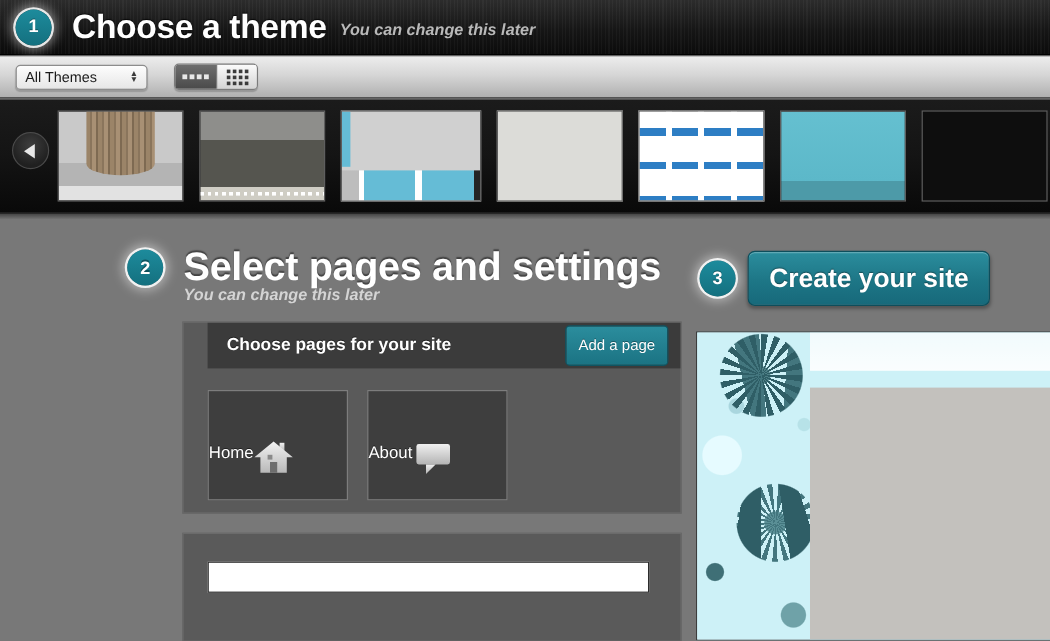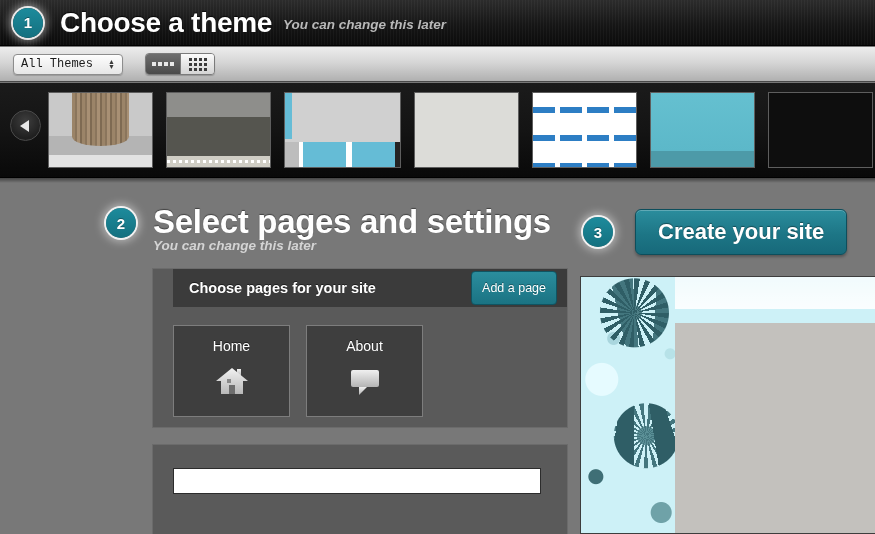--- a/index.html
+++ b/index.html
@@ -52,21 +52,21 @@
     display: flex; align-items: center; padding-left: 13px;
   }
   .select-wrap {
     position: relative; width: 110px; height: 21px;
     background: linear-gradient(to bottom, #fdfdfd, #e6e6e6);
     border: 1px solid #8d8d8d; border-radius: 4px;
     box-shadow: 0 1px 1px rgba(255,255,255,0.7) inset, 0 1px 1px rgba(0,0,0,0.18);
     display: flex; align-items: center;
   }
   .select-wrap .sel-label {
-    font-size: 12px; color: #1a1a1a; padding-left: 7px; font-family: Liberation Mono, monospace;
+    font-size: 12px; color: #1a1a1a; padding-left: 7px;
   }
   .sel-arrows {
     position: absolute; right: 7px; top: 50%; transform: translateY(-50%);
     display: flex; flex-direction: column; line-height: 5px;
     color: #3a3a3a; font-size: 7px;
   }
   .view-toggle {
     margin-left: 22px; display: flex; height: 22px;
     border: 1px solid #7b7b7b; border-radius: 4px; overflow: hidden;
     box-shadow: 0 1px 1px rgba(0,0,0,0.2);
@@ -154,21 +154,21 @@
     text-shadow: 0 -1px 1px rgba(0,0,0,0.45); line-height: 27px;
   }
   .step2-sub {
     color: #d4d4d4; font-size: 13.5px; font-style: italic; font-weight: bold;
     margin-top: 3px;
   }
 
   
   .step3-row { position: absolute; left: 583px; top: 209px; display: flex; align-items: center; }
   .create-btn {
-    margin-left: 22px; height: 46px; padding: 0 22px;
+    margin-left: 10px; height: 46px; padding: 0 17px;
     background: linear-gradient(to bottom, #2b8d9d 0%, #1d7686 55%, #17697a 100%);
     border: 1px solid #0d4e5c; border-radius: 6px;
     color: #fff; font-size: 22px; font-weight: bold;
     display: flex; align-items: center;
     text-shadow: 0 -1px 1px rgba(0,0,0,0.4);
     box-shadow: 0 1px 0 rgba(255,255,255,0.25) inset, 0 2px 3px rgba(0,0,0,0.3);
   }
 
   
   .panel { position: absolute; border: 1px solid #6b6b6b; }
@@ -186,21 +186,21 @@
     background: linear-gradient(to bottom, #2b8d9d, #1b7383);
     border: 1px solid #0f5462; border-radius: 4px;
     color: #fff; font-size: 12.5px; padding: 9px 10px;
     text-shadow: 0 -1px 0 rgba(0,0,0,0.35);
   }
   .pages-panel { left: 152px; top: 268px; width: 416px; height: 160px; background: #5a5a5a; }
   .pages-body { padding: 18px 0 0 20px; display: flex; gap: 16px; }
   .page-tile {
     width: 117px; height: 92px; background: #3e3e3e;
     border: 1px solid #7d7d7d;
-    display: flex; flex-direction: column; align-items: center;
+    display: flex; flex-direction: row; align-items: center;
     padding-top: 12px;
   }
   .page-tile .nm {
     color: #ffffff; font-size: 14px; text-shadow: 0 -1px 0 rgba(0,0,0,0.5);
   }
   .ico { margin-top: 12px; }
 
   
   .info-panel { left: 152px; top: 444px; width: 416px; height: 92px; background: #5a5a5a; }
   .info-body { padding: 16px 0 0 20px; }

